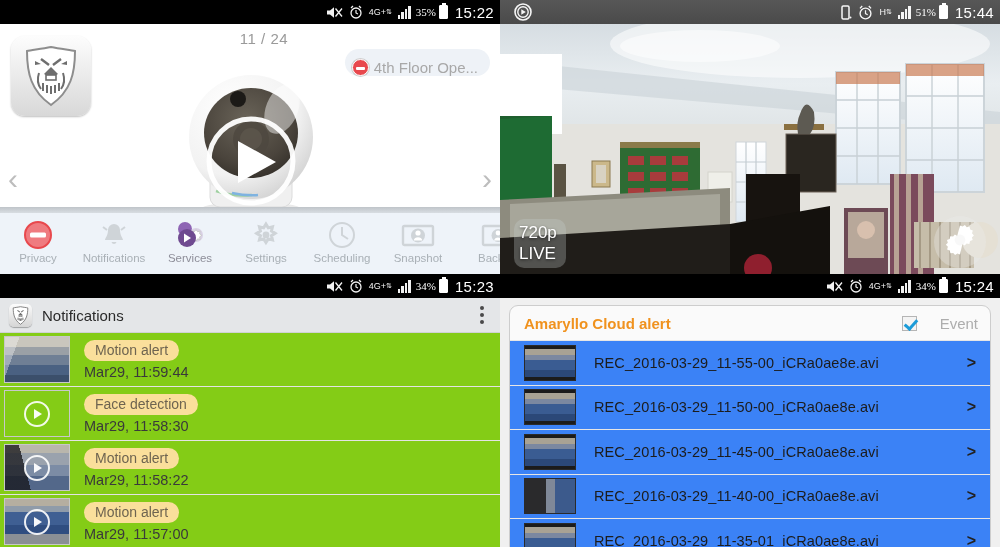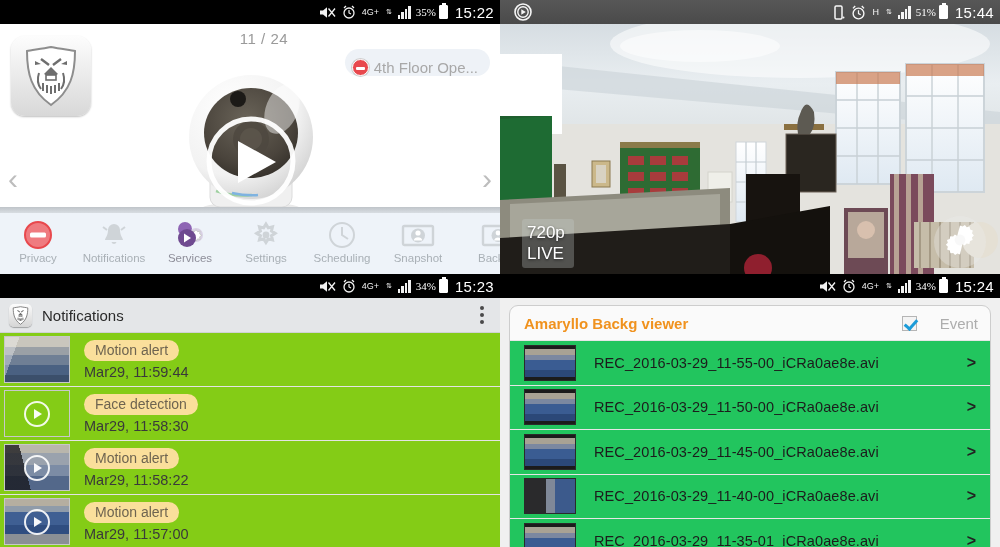--- a/index.html
+++ b/index.html
@@ -21,21 +21,21 @@
   .sb-spacer { flex: 1; }
   .sb-ic { margin-left: 6px; display: inline-flex; align-items: center; opacity: .95; }
   .sb-time { margin-left: 7px; font-size: 15px; letter-spacing: .3px; text-align: right; }
   .sb-pct { font-size: 11px; margin-left: 5px; font-family: Liberation Serif, serif; }
   .batt { width: 9px; height: 14px; border: 1.5px solid #fff; border-radius: 1px; position: relative; margin-left: 3px; background:#fff;}
   .batt:before { content:""; position:absolute; top:-3px; left:2px; width:4px; height:2px; background:#fff; }
   .bars { display: inline-flex; align-items: flex-end; height: 13px; gap: 1px; }
   .bars i { width: 2.5px; background: #fff; display: block; }
   .bars i:nth-child(1){height:4px} .bars i:nth-child(2){height:7px}
   .bars i:nth-child(3){height:10px} .bars i:nth-child(4){height:13px}
-  .net { font-size: 9px; line-height: 8px; text-align: center; gap: 7px; }
+  .net { font-size: 9px; line-height: 8px; text-align: center; }
   .net small { font-size: 7px; display: block; }
 
   
   .p1 { background: #ffffff; }
   .p1-body { position: relative; height: 196px; background: #fff; }
   .logo-tile {
     position: absolute; left: 11px; top: 12px; width: 80px; height: 80px;
     border-radius: 14px; background: linear-gradient(#fdfdfd,#d8d8d8);
     box-shadow: 0 1px 2px rgba(0,0,0,.25); display: flex; align-items: center; justify-content: center;
   }
@@ -63,23 +63,23 @@
   .tabbar:before{content:"";position:absolute;top:-6px;left:0;right:0;height:6px;background:linear-gradient(#bfc4c9,#d8dde2);}
   .tab { width: 76px; flex: none; text-align: center; padding-top: 6px; }
   .tab .ic { height: 32px; display: flex; align-items: center; justify-content: center; }
   .tab .lb { font-size: 11.5px; color: #a9b0b6; margin-top: 1px; }
   .tab.active .lb { color: #8e8e99; }
 
   
   .p2 { background: #2b2b2b; }
   .live-img { position: absolute; inset: 24px 0 0 0; }
   .badge-live {
-    position: absolute; left: 22px; bottom: 6px; color: #fff;
+    position: absolute; left: 14px; bottom: 6px; color: #fff;
     font-size: 17px; line-height: 21px; text-shadow: 0 1px 3px rgba(0,0,0,.6);
-    background: rgba(200,205,205,.30); padding: 3px 9px 4px 5px; border-radius: 3px;
+    background: rgba(200,205,205,.30); padding: 3px 9px 4px 5px; border-radius: 10px;
   }
   .gear-btn {
     position: absolute; right: 14px; bottom: 6px; width: 52px; height: 52px;
     border-radius: 50%; background: rgba(235,235,235,.35);
     display: flex; align-items: center; justify-content: center;
   }
 
   
   .p3 { background: #fafafa; }
   .n-appbar {
@@ -109,21 +109,21 @@
     position: absolute; left: 9px; right: 9px; top: 31px; bottom: -8px;
     background: #fafafa; border: 1px solid #cdcdcd; border-radius: 9px; overflow: hidden;
   }
   .cv-head { height: 34px; display: flex; align-items: center; padding: 0 12px 0 14px; }
   .cv-title { color: #f0921e; font-size: 15px; font-weight: bold; }
   .cv-event { margin-left: auto; display: flex; align-items: center; color: #adadad; font-size: 15px; gap: 17px; }
   .cv-chk { width: 15px; height: 15px; border: 1px solid #b5b5b5; background: #f4f4f4; margin-right: 6px;
     position: relative; flex: none; }
   .cv-chk:after { content: ""; position: absolute; left: 4px; top: 0px; width: 5px; height: 10px;
     border: solid #1b9bd8; border-width: 0 3px 3px 0; transform: rotate(42deg); }
-  .cv-row { display: flex; align-items: center; height: 44.5px; border-top: 1px solid #e6e6e6; padding: 0 14px 0 14px; background:#22c55e;}
+  .cv-row { display: flex; align-items: center; height: 44.5px; border-top: 1px solid #e6e6e6; padding: 0 14px 0 14px; background:#3b82f6;}
   .cv-row:first-of-type { border-top: none; }
   .cv-thumb { width: 52px; height: 36px; flex: none; border: 1px solid #2a2a2a; overflow: hidden; position: relative; background:#111;}
   .cv-name { margin-left: 18px; font-size: 14.5px; color: #1c1c1c; letter-spacing: .1px; }
   .cv-arrow { margin-left: auto; font-size: 16px; font-weight: bold; color: #222; }
   .ph-office {
     background:
       linear-gradient(110deg, rgba(255,255,255,.35) 0 18%, rgba(0,0,0,0) 18%),
       linear-gradient(180deg,#c9c6bd 0 22%, #9aa0a6 22% 40%, #6f7f95 40% 62%, #4a6182 62% 84%, #3b4f6b 84% 100%);
   }
   .ph-office2 {
@@ -562,21 +562,21 @@
           <i></i>
           <i></i>
         </span>
       <span class="sb-pct">34%</span>
       <span class="batt"></span>
       <span class="sb-time">15:24</span>
     </div>
 
     <div class="cv-card">
       <div class="cv-head">
-        <span class="cv-title">Amaryllo Backg viewer</span>
+        <span class="cv-title">Amaryllo Cloud alert</span>
         <span class="cv-event">
           <span class="cv-chk"></span>
           <span>Event</span>
         </span>
       </div>
 
       <div class="cv-row">
         <span class="cv-thumb ph-bins2"></span>
         <span class="cv-name">REC_2016-03-29_11-55-00_iCRa0ae8e.avi</span>
         <span class="cv-arrow">&gt;</span>

